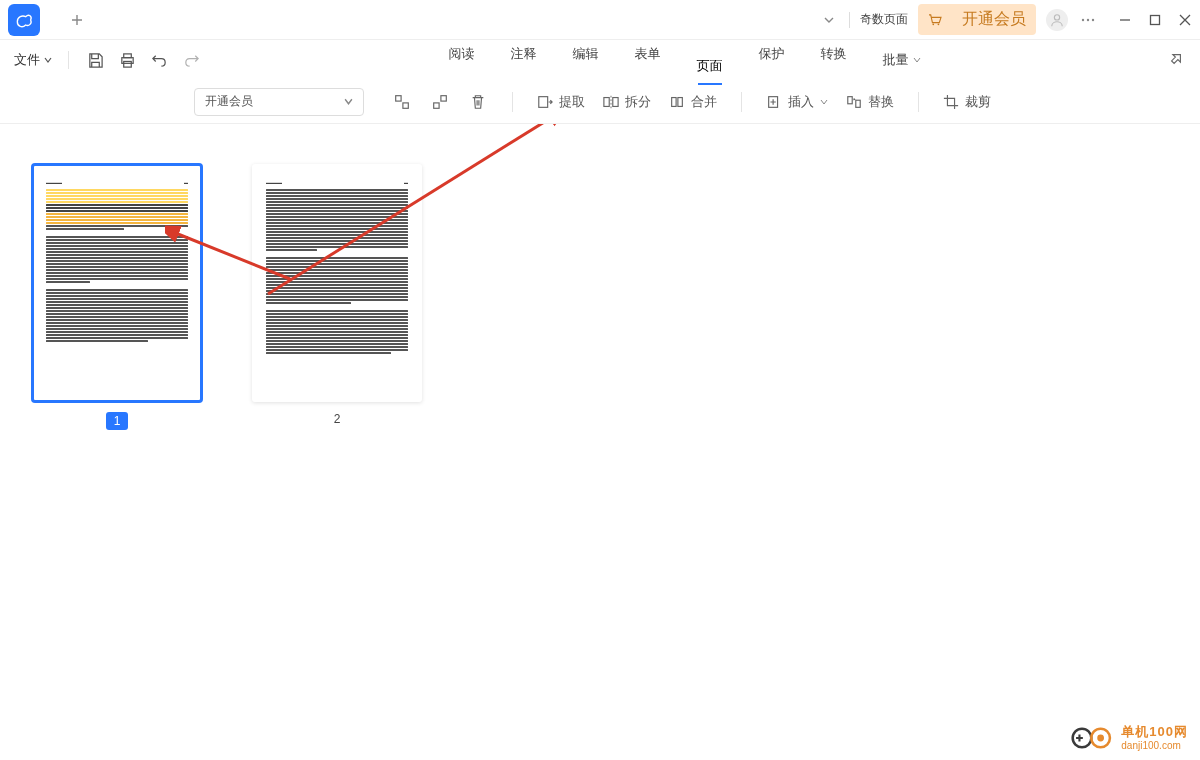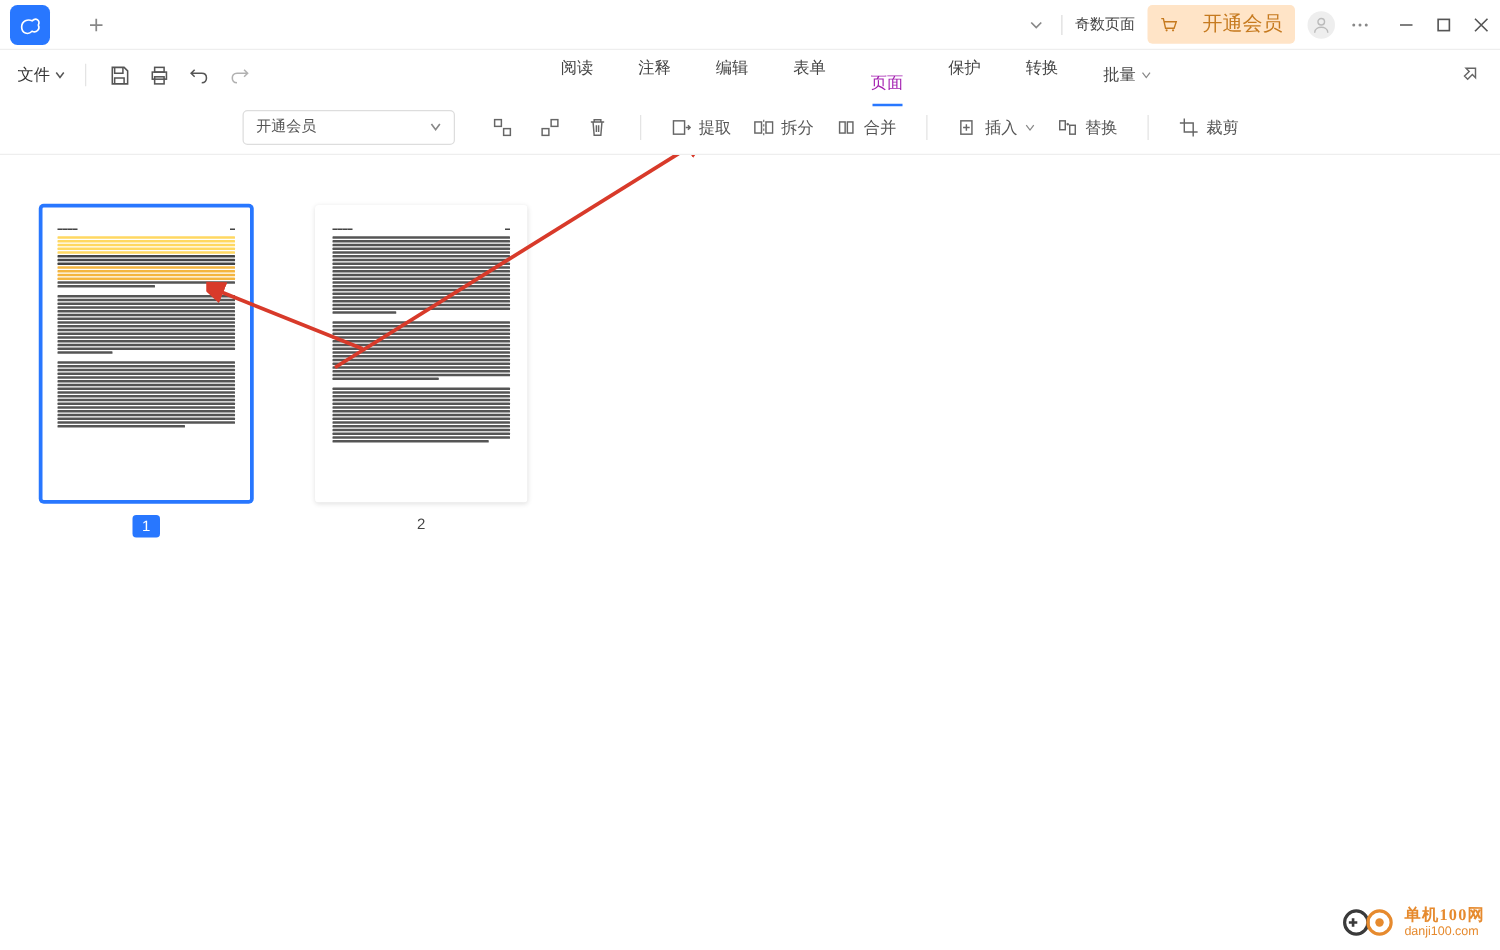--- a/index.html
+++ b/index.html
@@ -21,21 +21,21 @@
 .win-controls { display: flex; gap: 16px; margin-left: 10px; }
 .win-btn { width: 14px; height: 14px; display: flex; align-items: center; justify-content: center; color: #555; cursor: pointer; }
 
 
 .menu-bar { height: 40px; background: #fff; display: flex; align-items: center; padding: 0 14px; }
 .file-menu { display: flex; align-items: center; gap: 4px; font-size: 13px; color: #333; cursor: pointer; margin-right: 16px; }
 .quick-icons { display: flex; gap: 12px; }
 .quick-icon { width: 20px; height: 20px; color: #555; display: flex; align-items: center; justify-content: center; cursor: pointer; }
 .menu-tabs { flex: 1; display: flex; justify-content: center; gap: 36px; }
 .menu-tab { font-size: 13px; color: #444; cursor: pointer; position: relative; padding: 4px 0; }
-.menu-tab.active { color: #a21caf; margin-top: 12px; }
+.menu-tab.active { color: #000000; margin-top: 12px; }
 .menu-tab.active::after { content: ""; position: absolute; bottom: -6px; left: 50%; transform: translateX(-50%); width: 24px; height: 2px; background: #2877ff; }
 .batch-drop { display: flex; align-items: center; gap: 4px; }
 .share-icon { width: 18px; height: 18px; color: #666; cursor: pointer; }
 
 
 .toolbar { height: 44px; background: #fff; display: flex; align-items: center; padding: 0 14px; gap: 8px; border-bottom: 1px solid #eee; }
 .page-select { width: 170px; height: 28px; border: 1px solid #ddd; border-radius: 4px; padding: 0 10px; display: flex; align-items: center; justify-content: space-between; font-size: 12px; color: #555; cursor: pointer; margin-left: 180px; background: #fff; }
 .tool-group { display: flex; align-items: center; gap: 18px; margin-left: 20px; }
 .tool-icon-btn { width: 20px; height: 20px; color: #666; display: flex; align-items: center; justify-content: center; cursor: pointer; }
 .tool-btn { display: flex; align-items: center; gap: 6px; color: #555; font-size: 13px; cursor: pointer; }
@@ -56,21 +56,21 @@
 .txt-line { background: #555; }
 .para-gap { height: 5px; }
 
 
 .arrow { position: absolute; pointer-events: none; }
 
 
 .watermark { position: absolute; right: 12px; bottom: 8px; display: flex; align-items: center; gap: 6px; }
 .wm-icon { width: 44px; height: 28px; }
 .wm-text { display: flex; flex-direction: column; line-height: 1.1; }
-.wm-t1 { color: #e68a2e; font-size: 13px; font-weight: 600; letter-spacing: 1px; font-family: Liberation Serif, serif; }
+.wm-t1 { color: #e68a2e; font-size: 13px; font-weight: 600; letter-spacing: 1px; }
 .wm-t2 { color: #e68a2e; font-size: 10px; }
 </style>
 </head>
 <body>
 
 <div class="title-bar">
   <div class="app-logo">
     <svg viewBox="0 0 24 24" fill="none">
         <path d="M4 14 C4 8 10 6 14 8 C18 4 22 8 20 12 C22 16 18 20 14 18 C10 22 4 20 4 14 Z" stroke="#fff" stroke-width="1.6" fill="none"></path>
       </svg>

